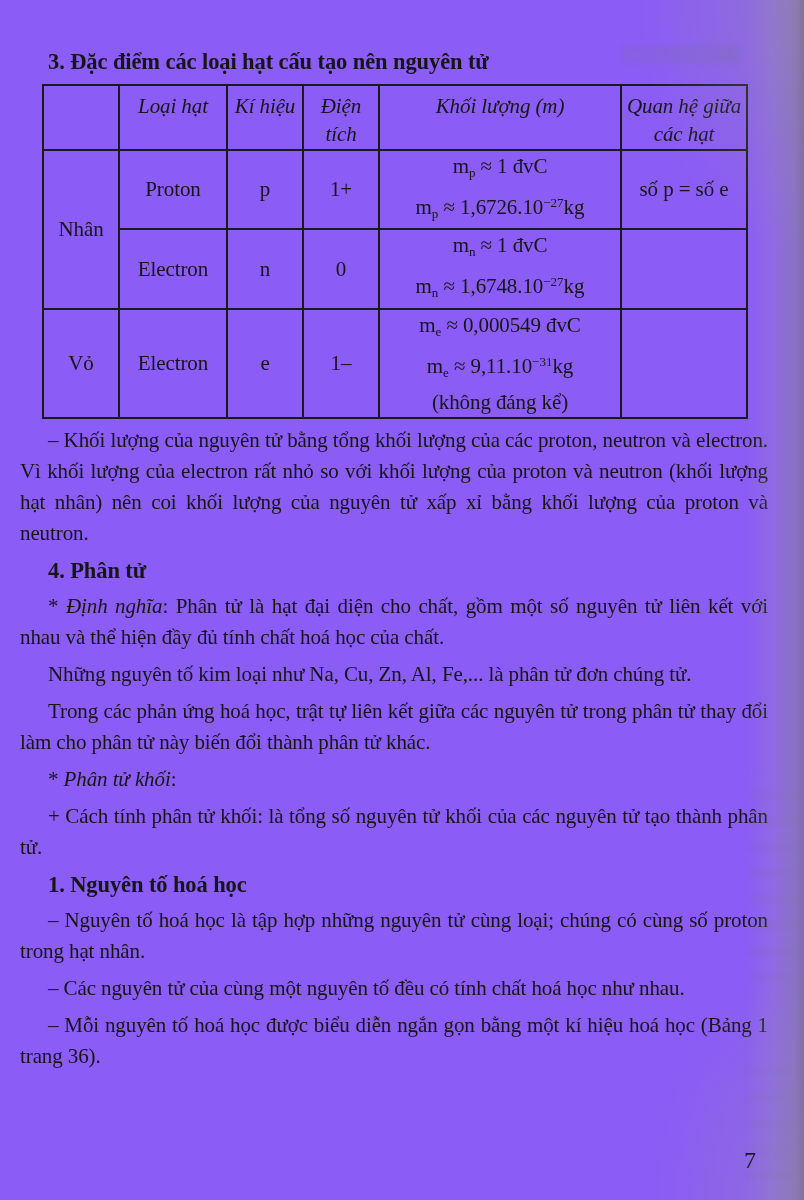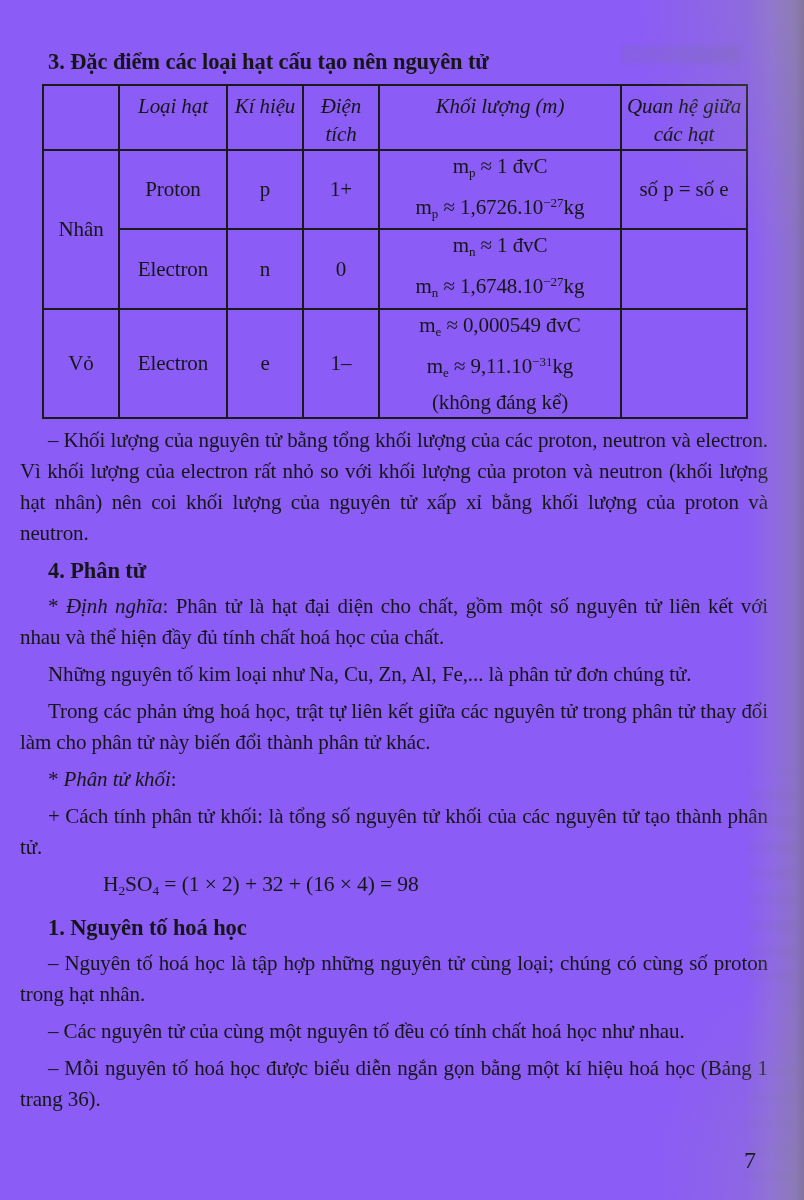--- a/index.html
+++ b/index.html
@@ -122,21 +122,20 @@
     </table>
 
   <p class="para">– Khối lượng của nguyên tử bằng tổng khối lượng của các proton, neutron và electron. Vì khối lượng của electron rất nhỏ so với khối lượng của proton và neutron (khối lượng hạt nhân) nên coi khối lượng của nguyên tử xấp xỉ bằng khối lượng của proton và neutron.</p>
 
   <div class="h-num">4. Phân tử</div>
   <p class="para">* <span class="seg-i">Định nghĩa</span>: Phân tử là hạt đại diện cho chất, gồm một số nguyên tử liên kết với nhau và thể hiện đầy đủ tính chất hoá học của chất.</p>
   <p class="para">Những nguyên tố kim loại như Na, Cu, Zn, Al, Fe,... là phân tử đơn chúng tử.</p>
   <p class="para">Trong các phản ứng hoá học, trật tự liên kết giữa các nguyên tử trong phân tử thay đổi làm cho phân tử này biến đổi thành phân tử khác.</p>
   <p class="para">* <span class="seg-i">Phân tử khối</span>:</p>
   <p class="para">+ Cách tính phân tử khối: là tổng số nguyên tử khối của các nguyên tử tạo thành phân tử.</p>
-  <p class="para formula">H<sub>2</sub>SO<sub>4</sub> = (1 × 2) + 32 + (16 × 4) = 98</p>
 
   <div class="h-num">1. Nguyên tố hoá học</div>
   <p class="para">– Nguyên tố hoá học là tập hợp những nguyên tử cùng loại; chúng có cùng số proton trong hạt nhân.</p>
   <p class="para">– Các nguyên tử của cùng một nguyên tố đều có tính chất hoá học như nhau.</p>
   <p class="para">– Mỗi nguyên tố hoá học được biểu diễn ngắn gọn bằng một kí hiệu hoá học (Bảng 1 trang 36).</p>
 
   <div class="page-num">7</div>
 
   <div class="scan-edge"></div>
 </div>

